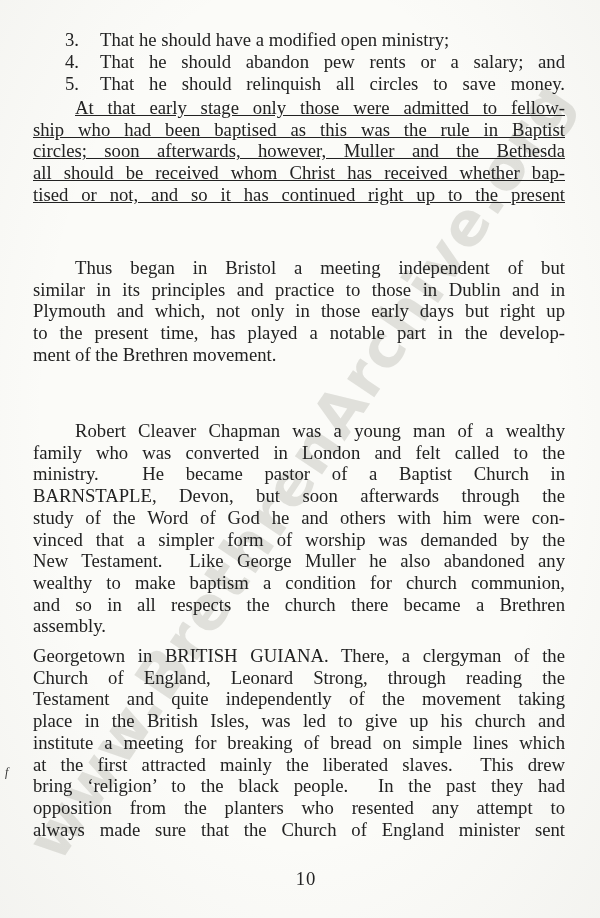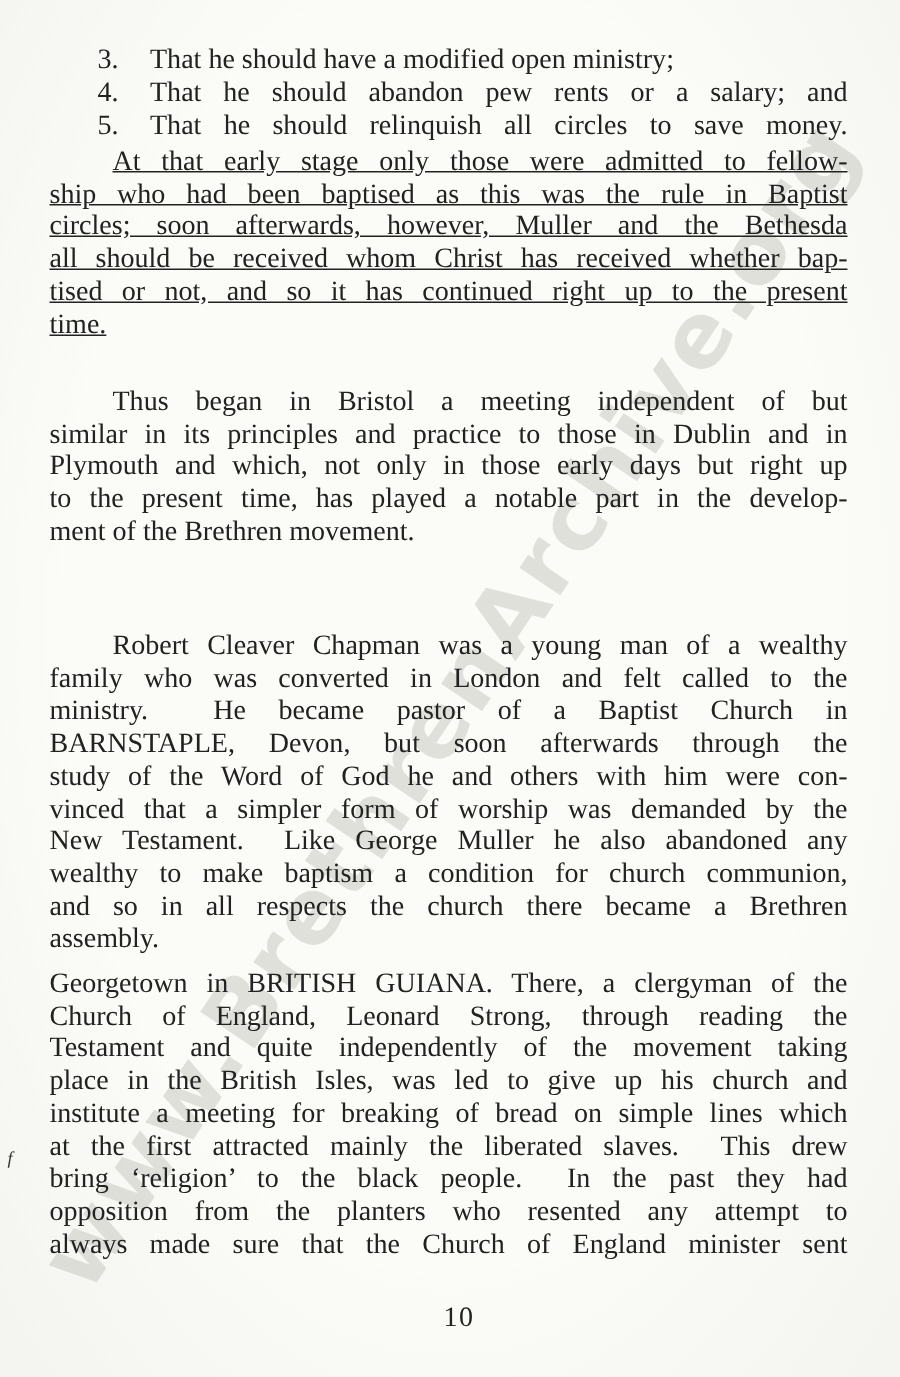--- a/index.html
+++ b/index.html
@@ -80,21 +80,20 @@
             <span class="list-text just">That he should relinquish all circles to save money.</span>
           </div>
         </div>
       <div>
           <div class="para para-1">
             <div class="line just indent">At that early stage only those were admitted to fellow-</div>
             <div class="line just">ship who had been baptised as this was the rule in Baptist</div>
             <div class="line just">circles; soon afterwards, however, Muller and the Bethesda</div>
             <div class="line just">all should be received whom Christ has received whether bap-</div>
             <div class="line just">tised or not, and so it has continued right up to the present</div>
-            <div class="line">time.</div>
           </div>
           <div class="para para-2">
             <div class="line just indent">Thus began in Bristol a meeting independent of but</div>
             <div class="line just">similar in its principles and practice to those in Dublin and in</div>
             <div class="line just">Plymouth and which, not only in those early days but right up</div>
             <div class="line just">to the present time, has played a notable part in the develop-</div>
             <div class="line">ment of the Brethren movement.</div>
           </div>
           <div class="para para-3">
             <div class="line just indent">Robert Cleaver Chapman was a young man of a wealthy</div>

